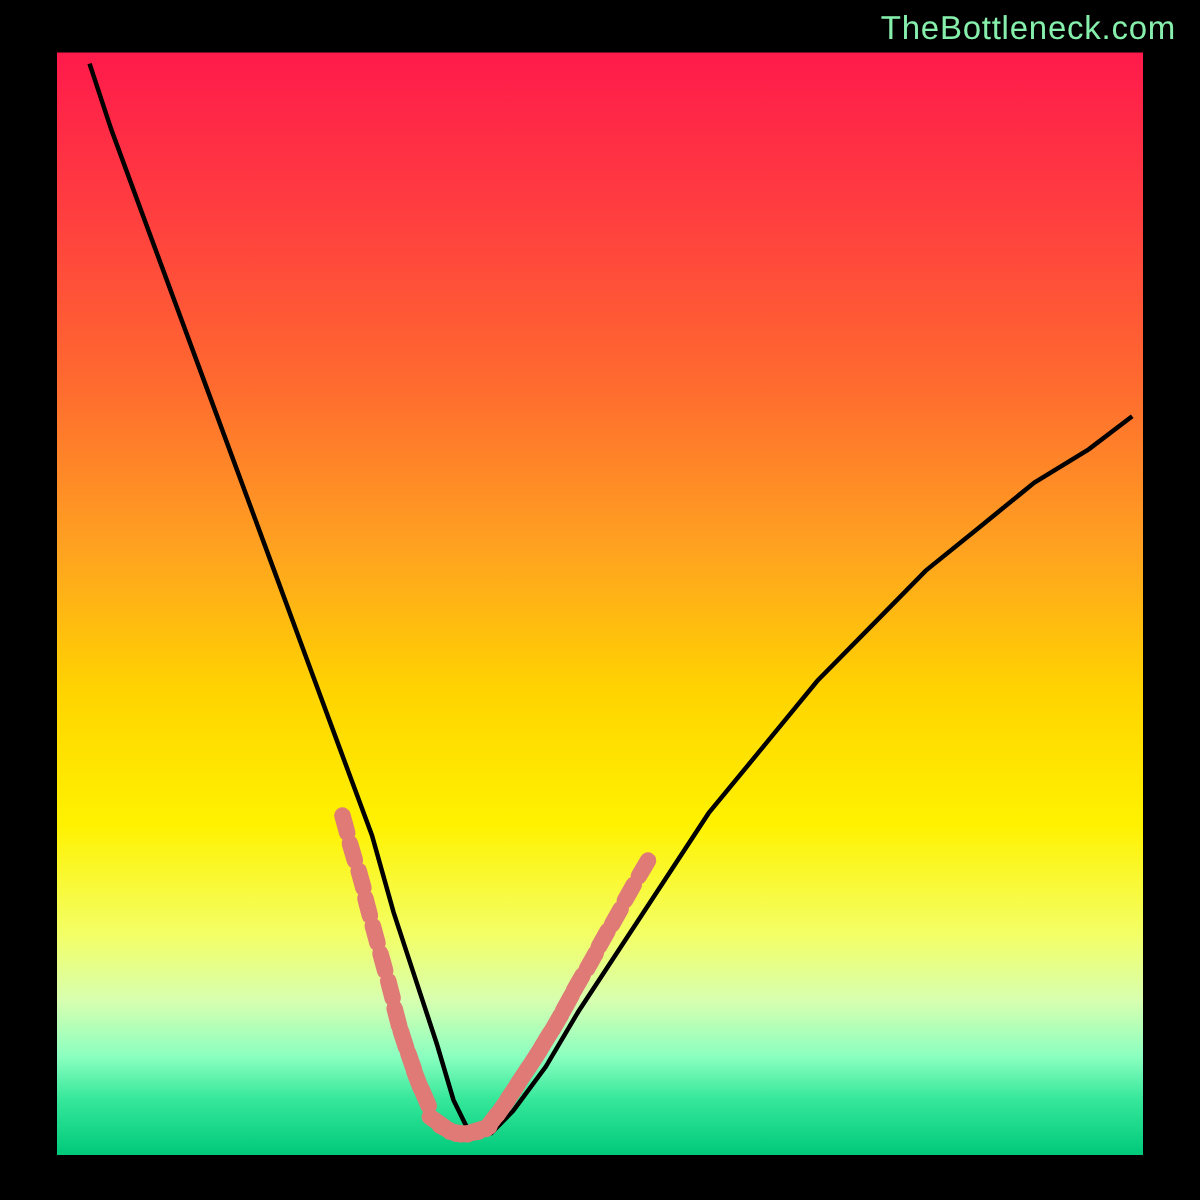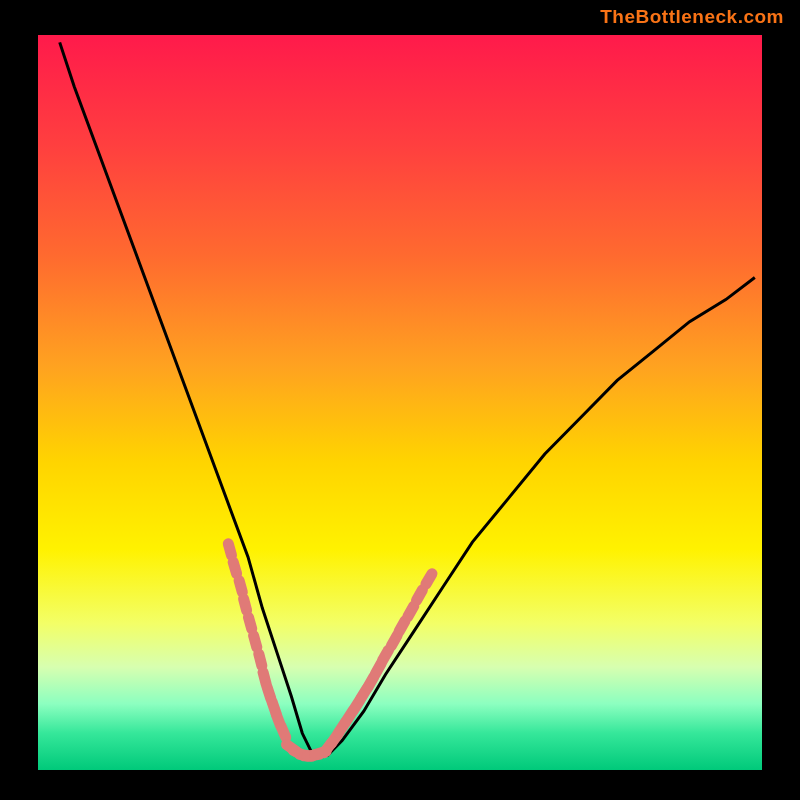--- a/index.html
+++ b/index.html
@@ -15,24 +15,24 @@
     position: absolute;
     top: 0; left: 0;
     width: 800px;
     height: 800px;
     background: #000;
   }
   .watermark {
     position: absolute;
     top: 6px;
     right: 16px;
-    color: #f97316;
-    font-size: 19px;
+    color: #86efac;
+    font-size: 22px;
     letter-spacing: 0.5px;
-    font-weight: 700;
+    font-weight: 400;
     user-select: none;
   }
   svg {
     position: absolute;
     top: 0; left: 0;
   }
 </style>
 </head>
 <body>
 

